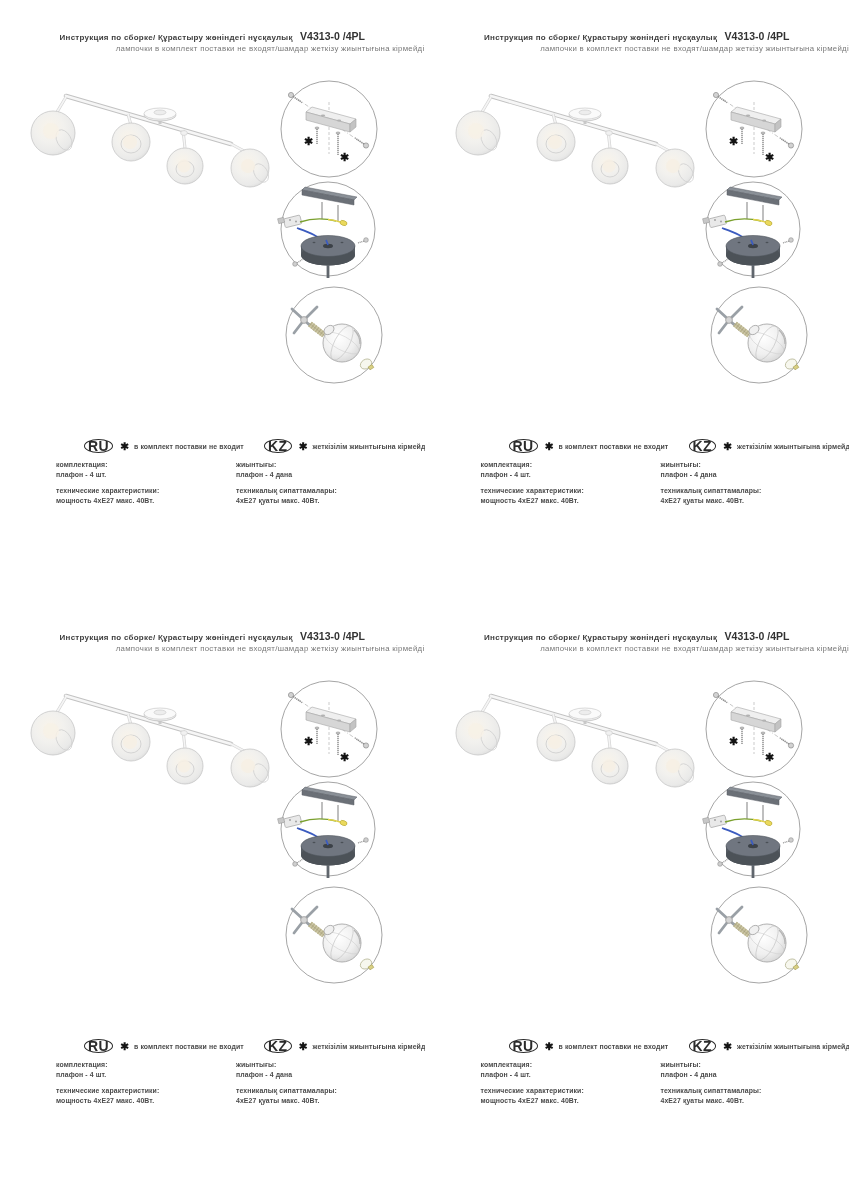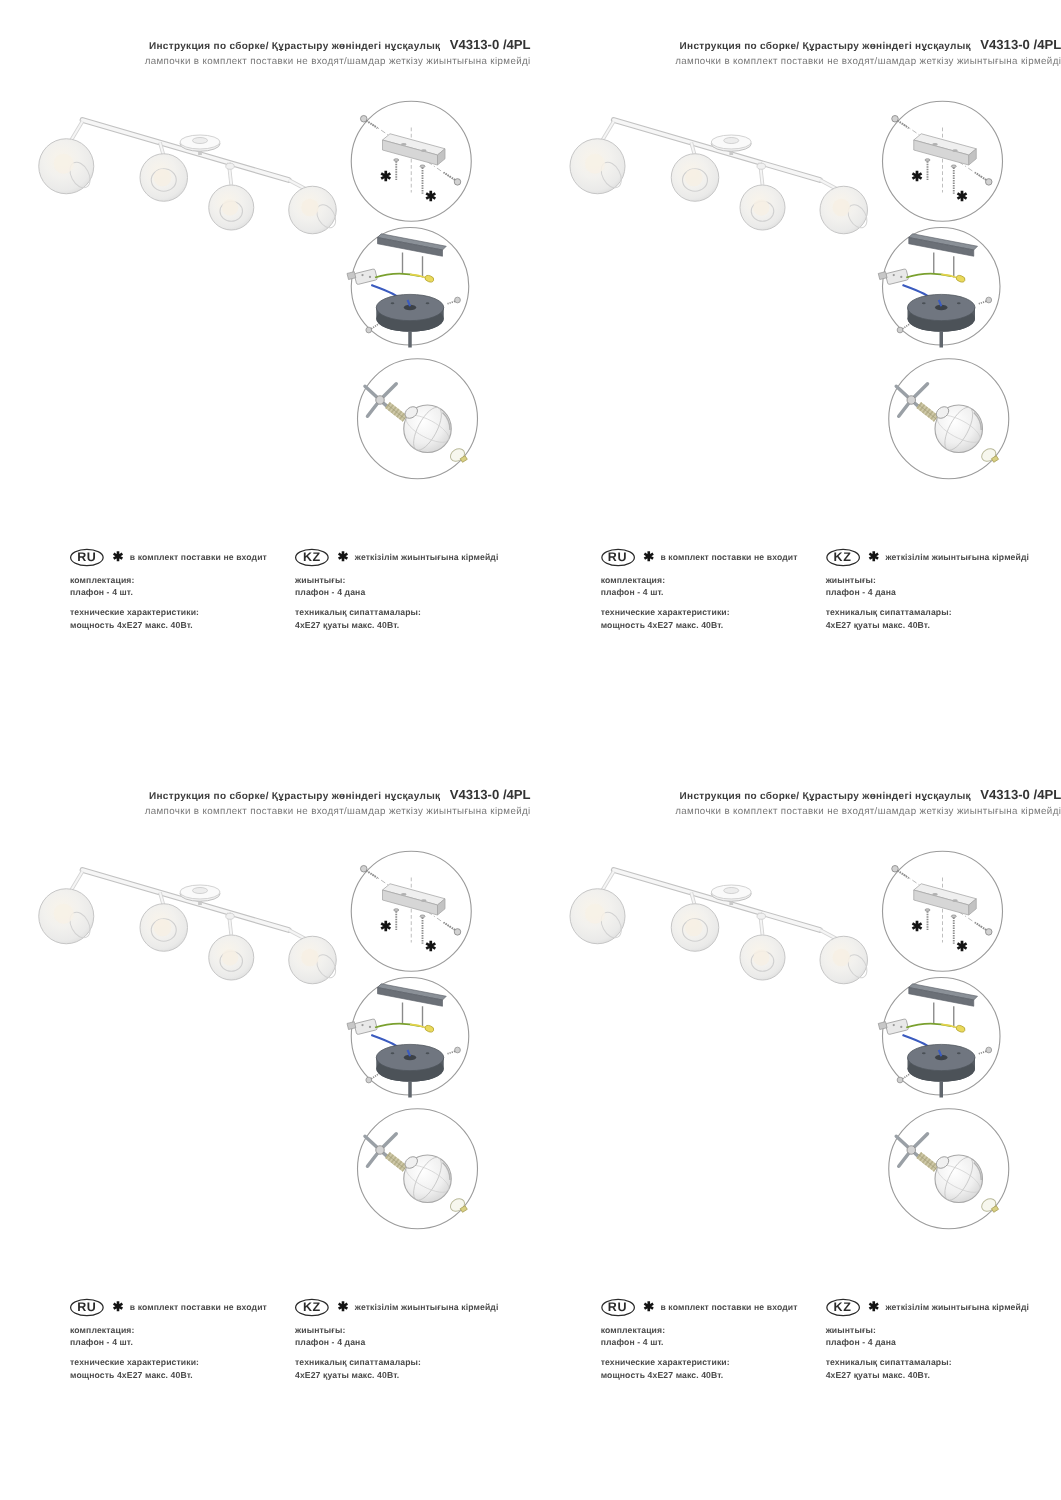--- a/index.html
+++ b/index.html
@@ -12,21 +12,21 @@
   .page-grid {
     width:849px; height:1200px;
     display:grid;
     grid-template-columns:424.5px 424.5px;
     grid-template-rows:600px 600px;
   }
   .panel { position:relative; width:100%; height:100%; background:#fff; }
 
   .title-row {
     position:absolute; top:26px; left:0; width:100%;
-    text-align:right; white-space:nowrap; color:#3d3d3d;
+    text-align:center; white-space:nowrap; color:#3d3d3d;
   }
   .title-main {
     font-size:8px; font-weight:bold; letter-spacing:0.25px; color:#3d3d3d;
   }
   .title-model {
     font-size:10.5px; font-weight:bold; margin-left:3px; color:#333;
   }
   .subtitle {
     position:absolute; top:44px; left:0; width:100%;
     text-align:right; white-space:nowrap;
@@ -38,21 +38,21 @@
 
   .info { position:absolute; top:439px; }
   .info-ru { left:56px;  width:172px; }
   .info-kz { left:236px; width:180px; }
   .badge-row { display:flex; align-items:center; height:14px; }
   .badge {
     flex:0 0 auto;
     min-width:27px; height:14px; padding:0 3px;
     border:1.3px solid #2b2b2b; border-radius:50%;
     display:flex; align-items:center; justify-content:center;
-    font-size:10px; font-weight:bold; color:#2b2b2b; letter-spacing:0.5px;
+    font-size:14px; font-weight:bold; color:#2b2b2b; letter-spacing:0.5px;margin-left:28px;
   }
   .ast {
     font-size:10.5px; line-height:10px; color:#141414;
     margin:0 5px 0 7px; font-weight:bold;
   }
   .note {
     font-size:6.9px; font-weight:bold; color:#4a4a4a; letter-spacing:0.1px;
     white-space:nowrap;
   }
   .group {

